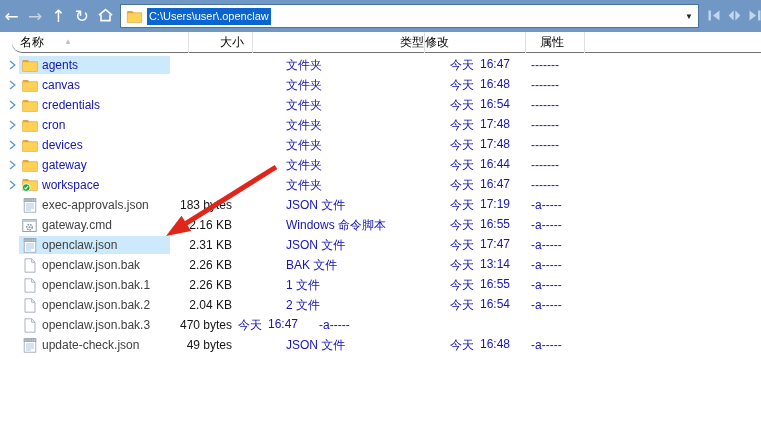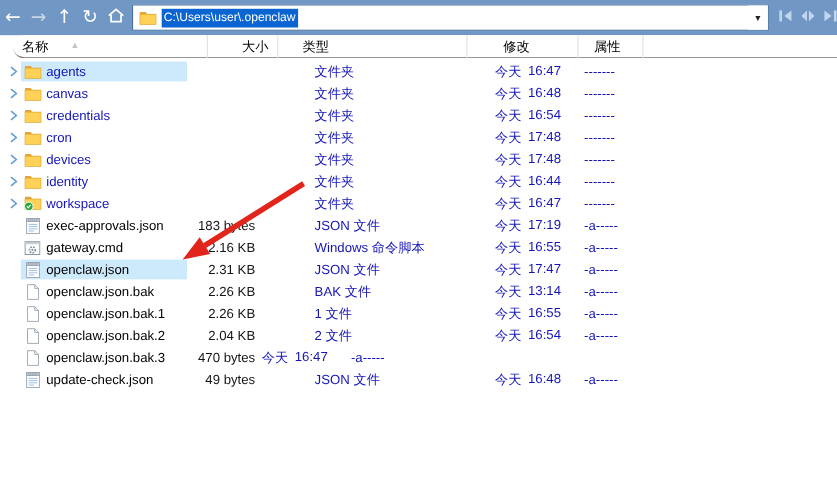--- a/index.html
+++ b/index.html
@@ -20,34 +20,34 @@
              background:#fff;border:none;cursor:default;}
   .addr-drop span{font-size:8px;color:#222;}
   .tb-right{display:flex;align-items:center;gap:8px;margin-left:9px;flex:0 0 auto;}
   .tb-right svg{fill:#c2d7ee;}
   
   .cols{position:absolute;top:32px;left:12px;width:761px;height:21px;display:flex;align-items:center;
         font-size:12px;color:#000;border-bottom:1px solid #737373;box-sizing:border-box;background:#fff;border-radius:10px;}
   .cols>div{height:21px;display:flex;align-items:center;box-sizing:border-box;}
   .h-name{width:176px;padding-left:8px;}
   .h-size{width:64px;justify-content:flex-end;padding-right:8px;border-left:1px solid #e0e0e0;}
-  .h-type{width:172px;padding-left:22px;border-left:1px solid #e0e0e0;}
-  .h-mod{width:65px;justify-content:center;padding-right:7px;border-left:1px solid #e0e0e0;padding-left:32px;}
+  .h-type{width:172px;padding-left:22px;border-left:1px solid #e0e0e0;justify-content:flex-end;}
+  .h-mod{width:65px;justify-content:flex-start;padding-right:7px;border-left:1px solid #e0e0e0;}
   .h-attr{width:60px;padding-left:14px;border-left:1px solid #e0e0e0;border-right:1px solid #e0e0e0;margin-left:36px;}
   .sort-tri{margin-left:20px;font-size:8px;color:#bdc3ca;line-height:1;}
   
   .list{position:absolute;top:53px;left:0;width:761px;padding-top:2px;}
   .row{height:20px;display:flex;align-items:center;font-size:12px;white-space:nowrap;}
   .c-name{width:176px;display:flex;align-items:center;flex-shrink:0;}
   .chev{width:13px;margin-left:6px;display:flex;align-items:center;justify-content:center;flex-shrink:0;}
   .sel{display:flex;align-items:center;height:18px;min-width:151px;padding:0 4px 0 2px;box-sizing:border-box;}
   .sel.hl{background:#cde9fc;}
   .fic{width:17px;height:16px;margin-right:4px;display:flex;align-items:center;justify-content:center;flex-shrink:0;}
   .fname.nv{color:#1414b8;}
-  .fname.bk{color:#000000;}
+  .fname.bk{color:#404040;}
   .c-size{width:64px;text-align:right;padding-right:8px;color:#141414;flex-shrink:0;box-sizing:border-box;}
   .c-type{width:172px;padding-left:6px;color:#1414b8;flex-shrink:0;box-sizing:border-box;margin-left:40px;}
   .c-mod{width:65px;display:flex;justify-content:flex-end;gap:6px;padding-right:7px;color:#1414b8;flex-shrink:0;box-sizing:border-box;}
   .c-attr{width:60px;padding-left:14px;color:#1414b8;flex-shrink:0;box-sizing:border-box;}
   
   .arrow-overlay{position:absolute;top:0;left:0;pointer-events:none;}
 </style>
 </head>
 <body>
 
@@ -254,21 +254,21 @@
               <path d="M1,1 L5.8,5 L1,9" fill="none" stroke="#5b9bd5" stroke-width="1.4"></path>
             </svg>
           </span>
           <span class="sel">
             <span class="fic">
               <svg width="16" height="13" viewBox="0 0 16 13">
                 <path d="M0.7,0.9 h5.2 l1.4,1.9 h8 v2 H0.7 z" fill="#e6a23c"></path>
                 <rect x="0.7" y="2.9" width="14.6" height="9.4" fill="#ffd157" stroke="#dca32f" stroke-width="0.6"></rect>
               </svg>
             </span>
-            <span class="fname nv">identity</span>
+            <span class="fname nv">gateway</span>
           </span>
         </span>
         <span class="c-size"></span>
         <span class="c-type">文件夹</span>
         <span class="c-mod">
           <span>今天</span>
           <span>16:44</span>
         </span>
         <span class="c-attr">-------</span>
       </div>

